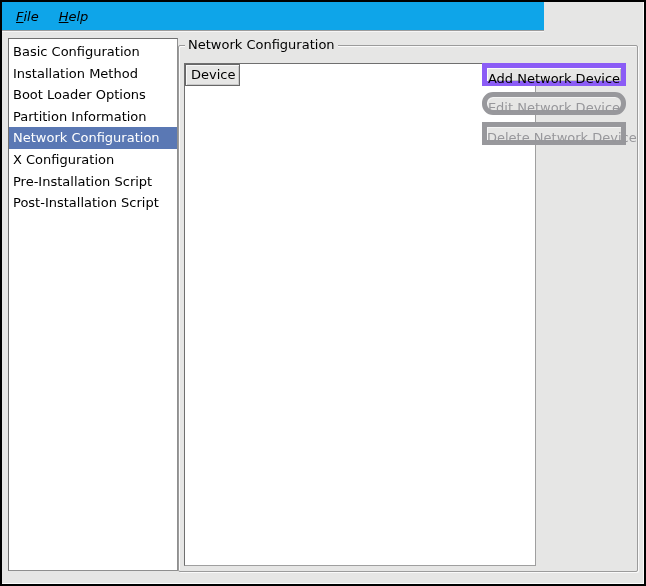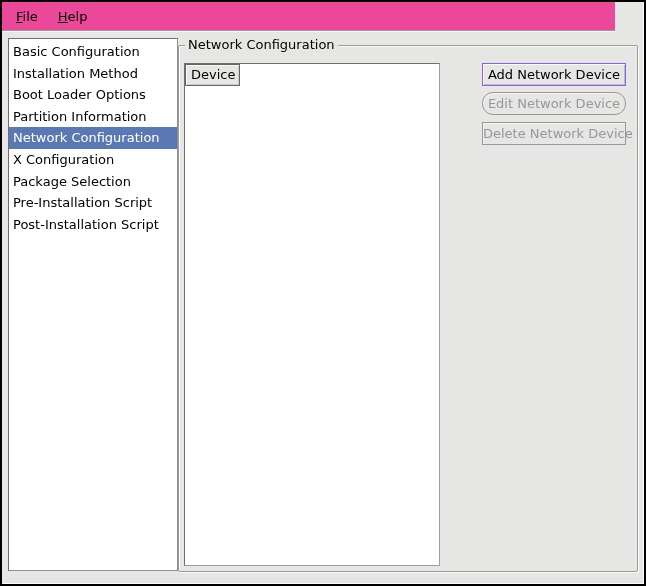--- a/index.html
+++ b/index.html
@@ -8,24 +8,24 @@
     font-family:"DejaVu Sans","Liberation Sans",sans-serif;
     font-size:13px; color:#000; background:#e6e6e5;
   }
   .window {
     position:relative; width:646px; height:586px;
     border:2px solid #000; background:#e6e6e5;
     box-shadow: inset -1px -1px 0 #fbfbfb;
   }
   
   .menubar {
-    position:absolute; left:0; top:0; width:613px; height:29px;
-    background:#ec4899; border-bottom:1px solid #9c9c9c;
+    position:absolute; left:0; top:0; width:542px; height:29px;
+    background:#0ea5e9; border-bottom:1px solid #9c9c9c;
     box-shadow:0 1px 0 #f6f6f6;
-    display:flex; align-items:center; padding-left:4px;
+    display:flex; align-items:center; padding-left:4px;font-style:italic;
   }
   .menu-item {
     display:inline-block; padding:5px 10px; cursor:default;
   }
   .menu-item::first-letter { text-decoration:underline; }
   
   .sidebar {
     position:absolute; left:6px; top:36px; width:170px; height:533px;
     background:#fff;
     border:1px solid #7a7a7a;
@@ -42,40 +42,40 @@
     position:absolute; left:176px; top:43px; width:460px; height:527px;
     border:1px solid #9b9b9b; border-radius:2px;
     box-shadow:1px 1px 0 #fafafa, inset 1px 1px 0 #fafafa;
   }
   .frame-label {
     position:absolute; left:6px; top:-9px; height:16px; line-height:16px;
     background:#e6e6e5; padding:0 3px; white-space:nowrap;
   }
   
   .table-box {
-    position:absolute; left:5px; top:17px; width:256px; height:503px;
+    position:absolute; left:5px; top:17px; width:352px; height:503px;
     background:#fff;
     border:1px solid #7d7d7d;
     border-color:#6f6f6f #9f9f9f #9f9f9f #6f6f6f;
   }
   .table-header { display:flex; height:22px; }
   .th {
     height:22px; line-height:20px; padding-left:5px;
     background:#e6e6e5; border:1px solid #676767;
     box-shadow: inset 1px 1px 0 #f8f8f8, inset -1px -1px 0 #c9c9c9;
     white-space:nowrap; overflow:hidden; cursor:default;
   }
   .th.col-device { width:55px; }
   .th.col-type   { flex:1; }
   .table-body { height:calc(100% - 22px); background:#fff; }
   
   .btn {
     position:absolute; left:303px; width:144px; height:23px;
     background:#e6e6e5; text-align:center; line-height:21px;
-    border:1px solid #8b5cf6;
+    border:5px solid #8b5cf6;
     box-shadow: inset 1px 1px 0 #fbfbfb, inset -1px -1px 0 #bdbdbd;
     white-space:nowrap; cursor:default;
   }
   .btn.disabled {
     color:#97979b; border-color:#98989c;
     box-shadow: inset 1px 1px 0 #f4f4f4;
   }
   .btn-add    { top:17px; }
   .btn-edit   { top:46px;border-radius:11px; }
   .btn-delete { top:76px; }
@@ -90,21 +90,20 @@
     <span class="menu-item">Help</span>
   </div>
 
   <div class="sidebar">
     <div class="side-item">Basic Configuration</div>
     <div class="side-item">Installation Method</div>
     <div class="side-item">Boot Loader Options</div>
     <div class="side-item">Partition Information</div>
     <div class="side-item selected">Network Configuration</div>
     <div class="side-item">X Configuration</div>
-    <div class="side-item">Package Selection</div>
     <div class="side-item">Pre-Installation Script</div>
     <div class="side-item">Post-Installation Script</div>
   </div>
 
   <div class="frame">
     <span class="frame-label">Network Configuration</span>
 
     <div class="table-box">
       <div class="table-header">
         <div class="th col-device">Device</div>

